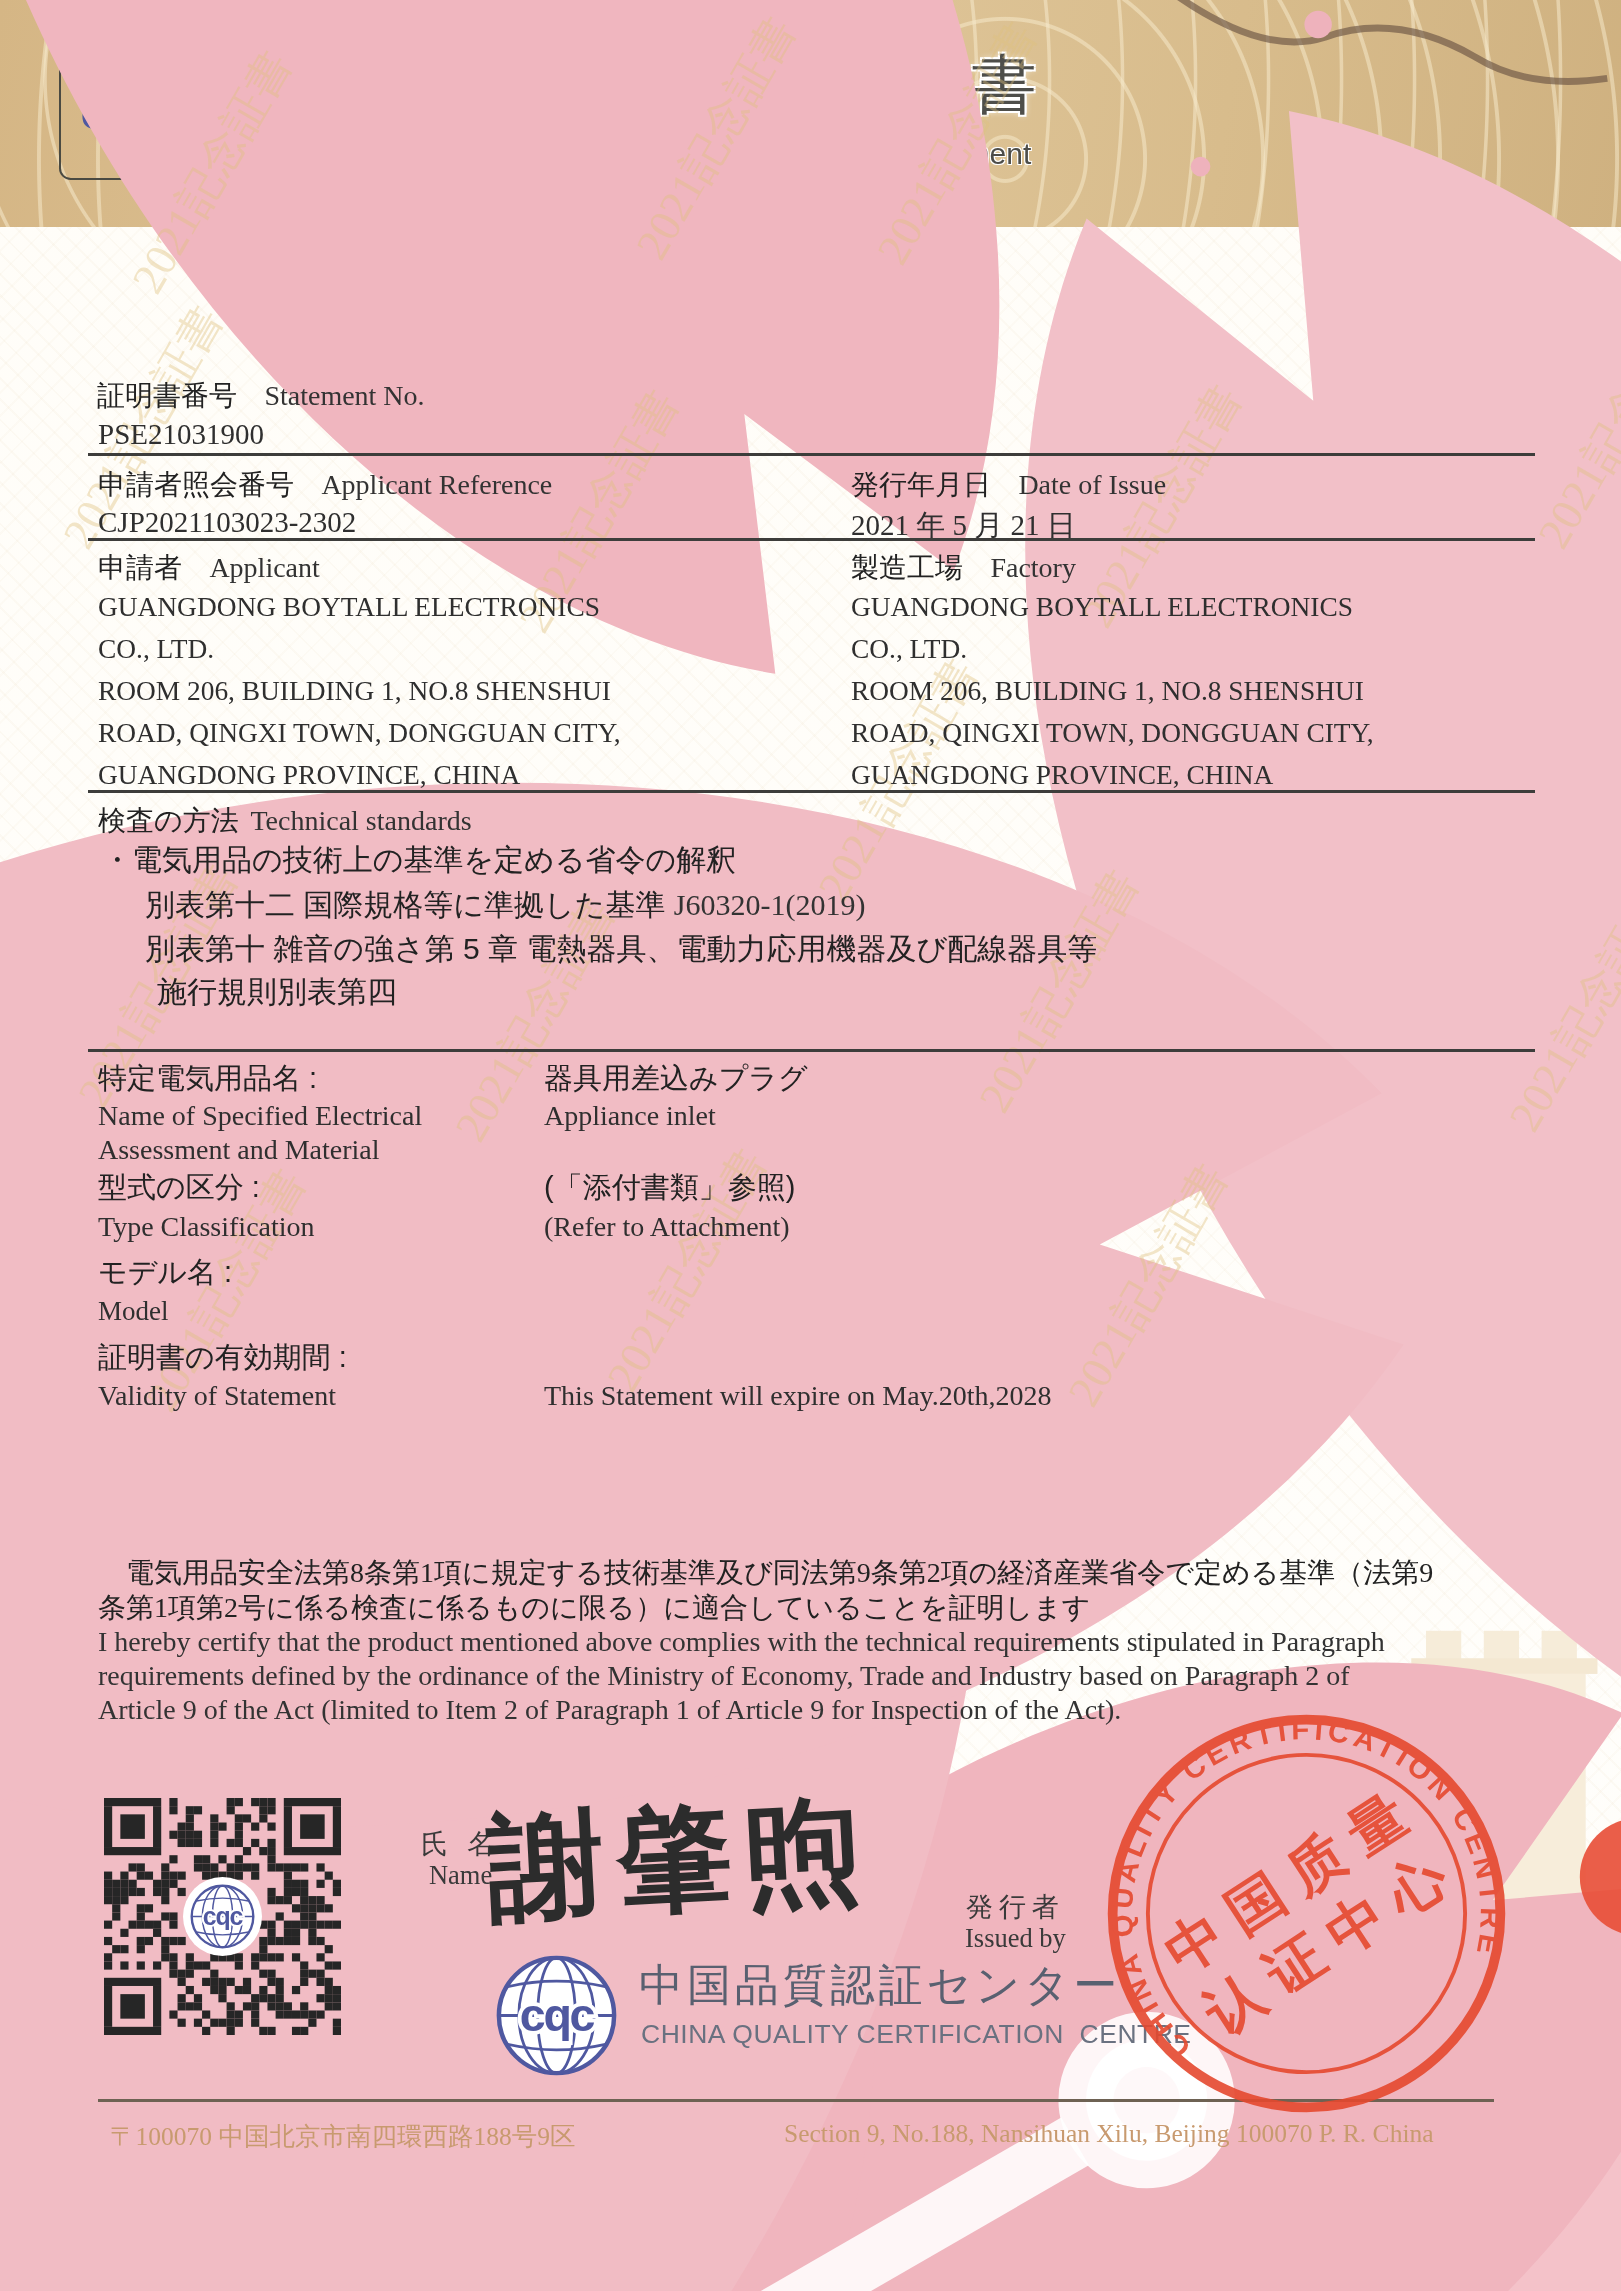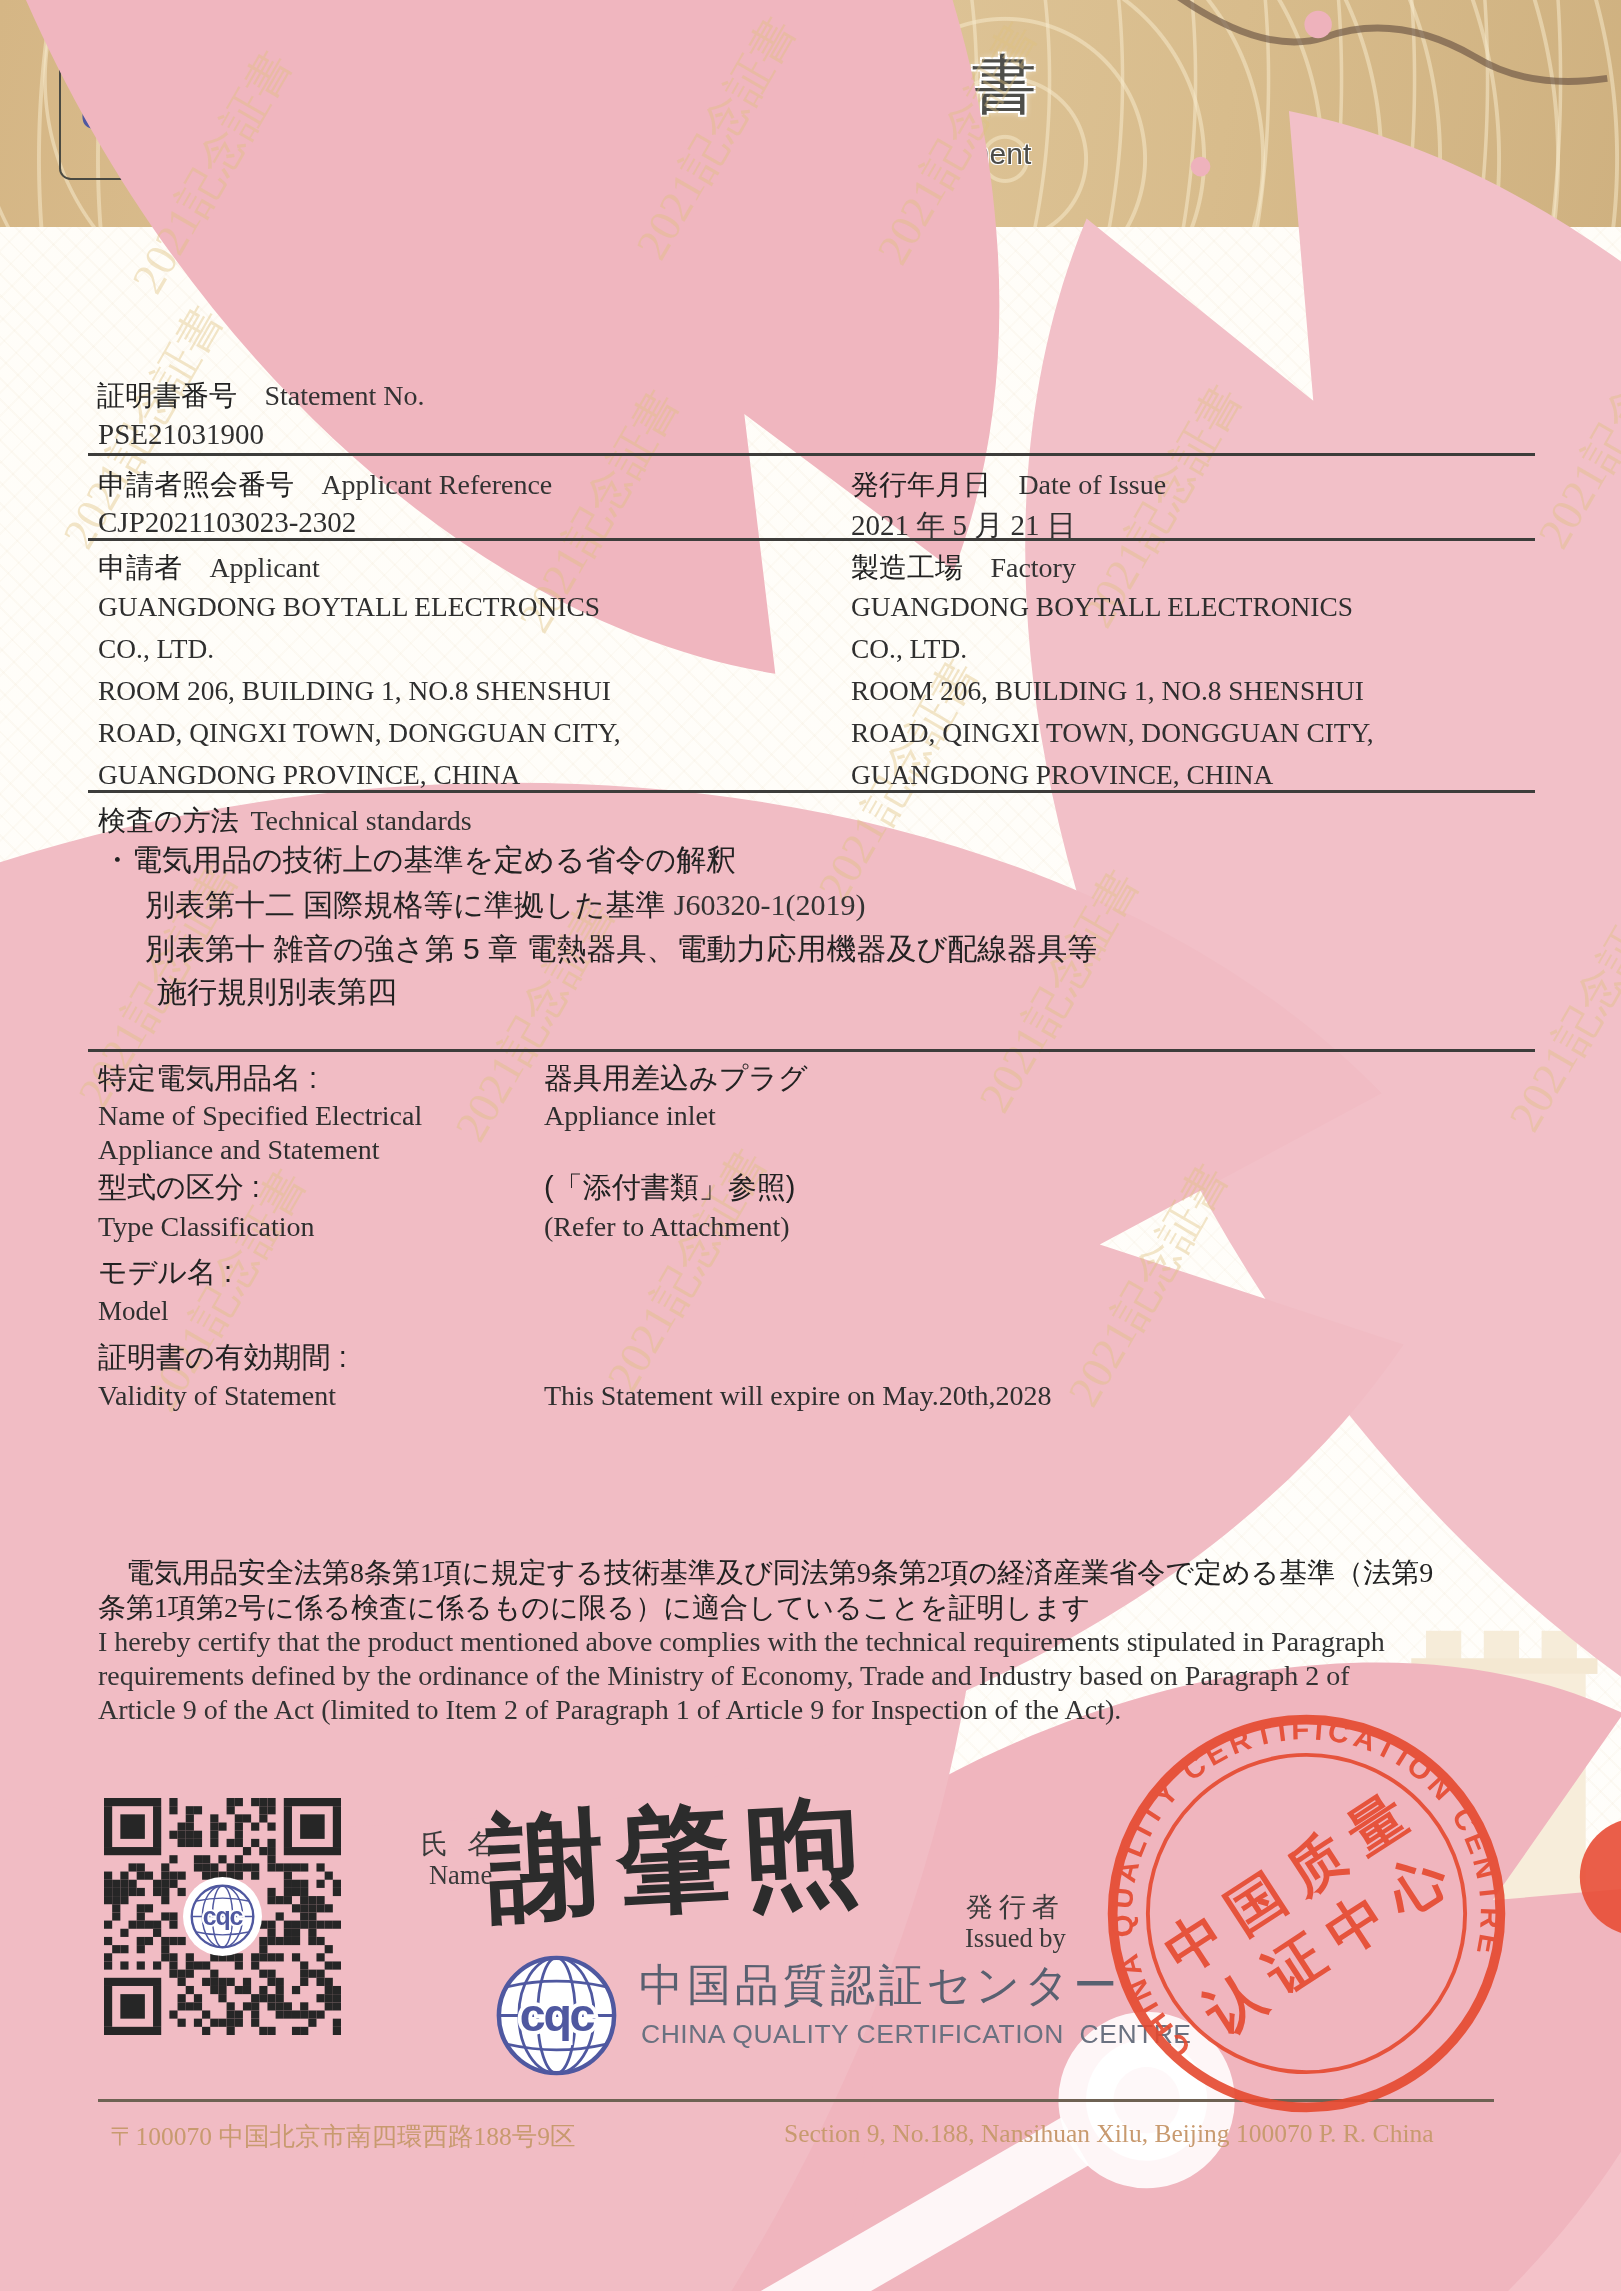--- a/index.html
+++ b/index.html
@@ -262,21 +262,21 @@
       <span style="font-family:'Liberation Serif','DejaVu Serif',serif;font-weight:400;color:#333">J60320-1(2019)</span>
     </div>
     <div class="stdjp" style="left:145px;top:929px">別表第十 雑音の強さ第 5 章 電熱器具、電動力応用機器及び配線器具等</div>
     <div class="stdjp" style="left:157px;top:972px">施行規則別表第四</div>
     <div class="rule" style="top:1049px"></div>
 
     <div class="val jpv" style="left:98px;top:1059px">特定電気用品名 :</div>
     <div class="val jpv" style="left:544px;top:1059px">器具用差込みプラグ</div>
     <div class="val" style="left:98px;top:1100px;font-size:28px">Name of Specified Electrical</div>
     <div class="val" style="left:544px;top:1100px;font-size:28px">Appliance inlet</div>
-    <div class="val" style="left:98px;top:1134px;font-size:28px">Appliance and Statement</div>
+    <div class="val" style="left:98px;top:1134px;font-size:28px">Assessment and Material</div>
 
     <div class="val jpv" style="left:98px;top:1168px">型式の区分 :</div>
     <div class="val jpv" style="left:544px;top:1168px">(「添付書類」参照)</div>
     <div class="val" style="left:98px;top:1211px;font-size:28px">Type Classification</div>
     <div class="val" style="left:544px;top:1211px;font-size:28px">(Refer to Attachment)</div>
 
     <div class="val jpv" style="left:98px;top:1253px">モデル名 :</div>
     <div class="val" style="left:98px;top:1296px;font-size:27px">Model</div>
 
     <div class="val jpv" style="left:98px;top:1338px">証明書の有効期間 :</div>

